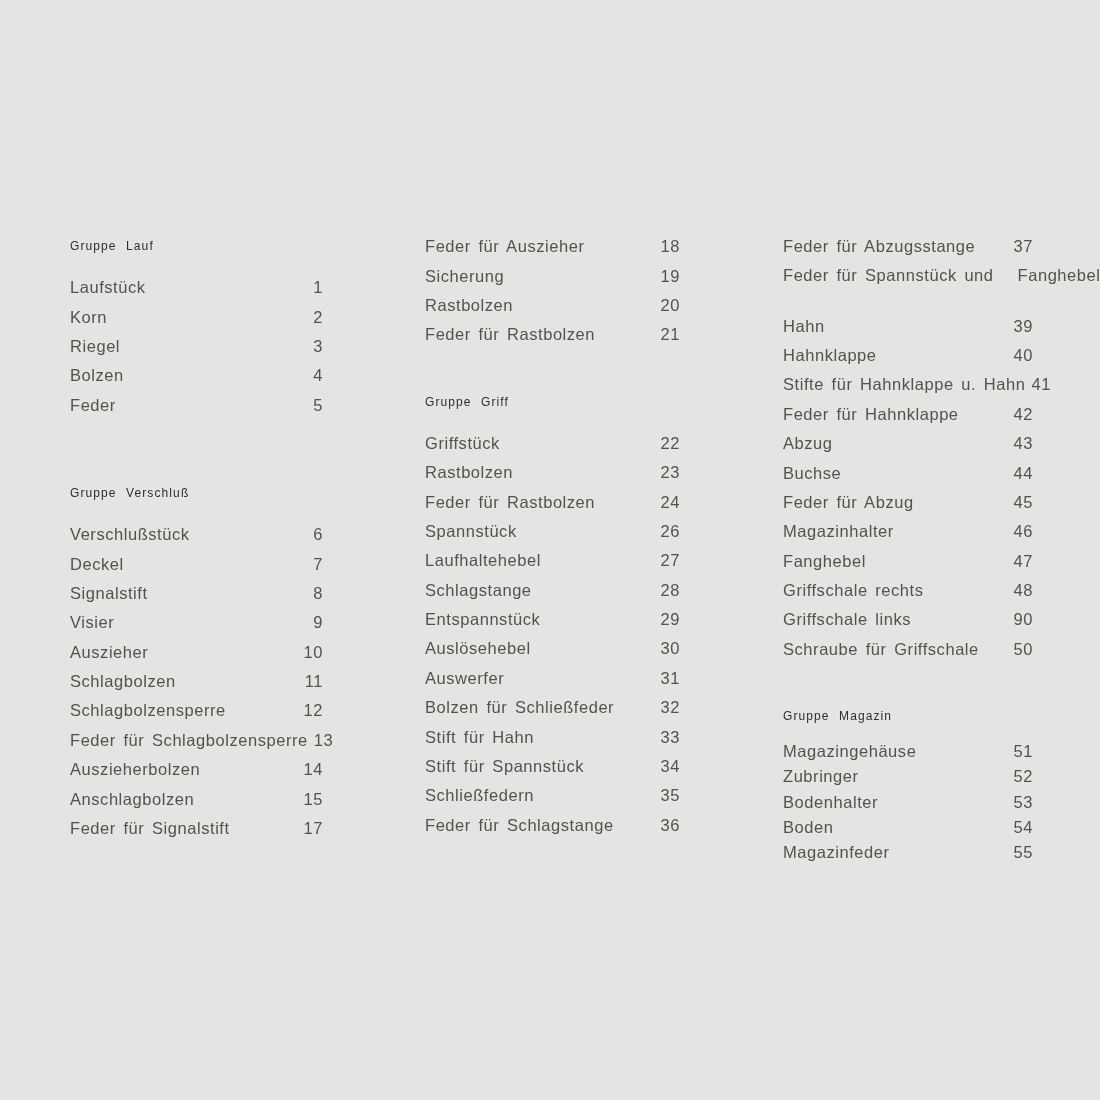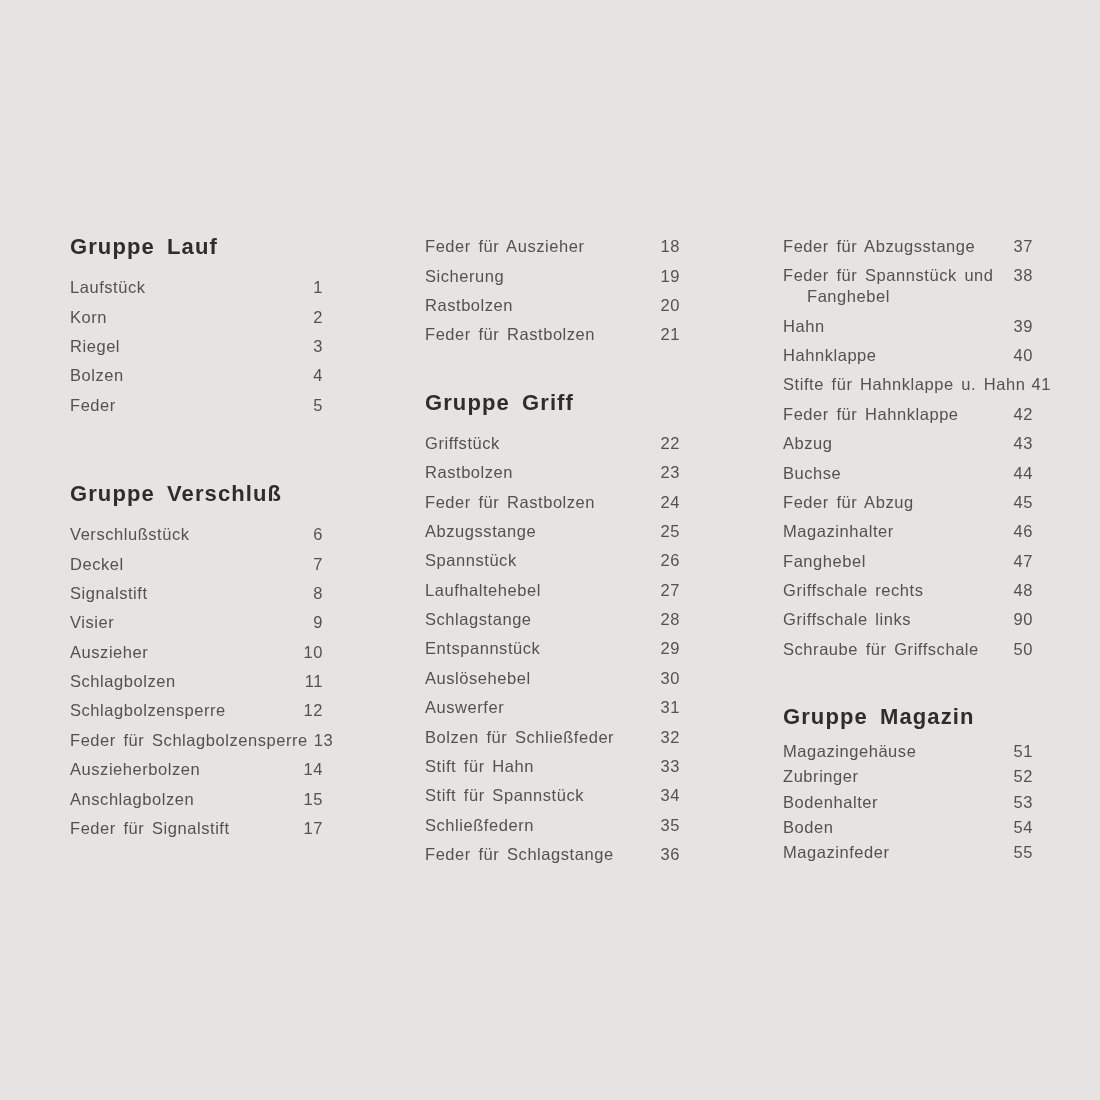--- a/index.html
+++ b/index.html
@@ -13,22 +13,22 @@
   }
   .col {
     position: absolute;
     top: 232px;
   }
   .col-1 { left: 70px;  width: 253px; }
   .col-2 { left: 425px; width: 255px; }
   .col-3 { left: 783px; width: 250px; }
 
   .heading {
-    font-size: 22px;
-    font-weight: bold;
+    font-size: 12px;
+    font-weight: normal;
     color: #2f2d2a;
     letter-spacing: 1.1px;
     word-spacing: 5px;
     height: 29px;
     line-height: 29px;
     margin-bottom: 12px;
     white-space: nowrap;
   }
   .section.gap-lg { margin-top: 59px; }
   .section.gap-md { margin-top: 38px; }
@@ -49,21 +49,21 @@
   .num { flex-shrink: 0; padding-left: 6px; }
 
   .row.two {
     height: 50px;
     align-items: flex-start;
     padding-top: 4px;
     box-sizing: border-box;
   }
   .row.two .lbl {
     display: flex;
-    flex-direction: column;
+    flex-direction: row;
     line-height: 21px;
   }
   .row.two .l2 { padding-left: 24px; }
   .row.two .num { line-height: 21px; }
 </style>
 </head>
 <body>
 
 <div class="page">
   <div class="col col-1">
@@ -163,24 +163,20 @@
           <span class="lbl">Griffstück</span>
           <span class="num">22</span>
         </div>
         <div class="row">
           <span class="lbl">Rastbolzen</span>
           <span class="num">23</span>
         </div>
         <div class="row">
           <span class="lbl">Feder für Rastbolzen</span>
           <span class="num">24</span>
-        </div>
-        <div class="row">
-          <span class="lbl">Abzugsstange</span>
-          <span class="num">25</span>
         </div>
         <div class="row">
           <span class="lbl">Spannstück</span>
           <span class="num">26</span>
         </div>
         <div class="row">
           <span class="lbl">Laufhaltehebel</span>
           <span class="num">27</span>
         </div>
         <div class="row">

